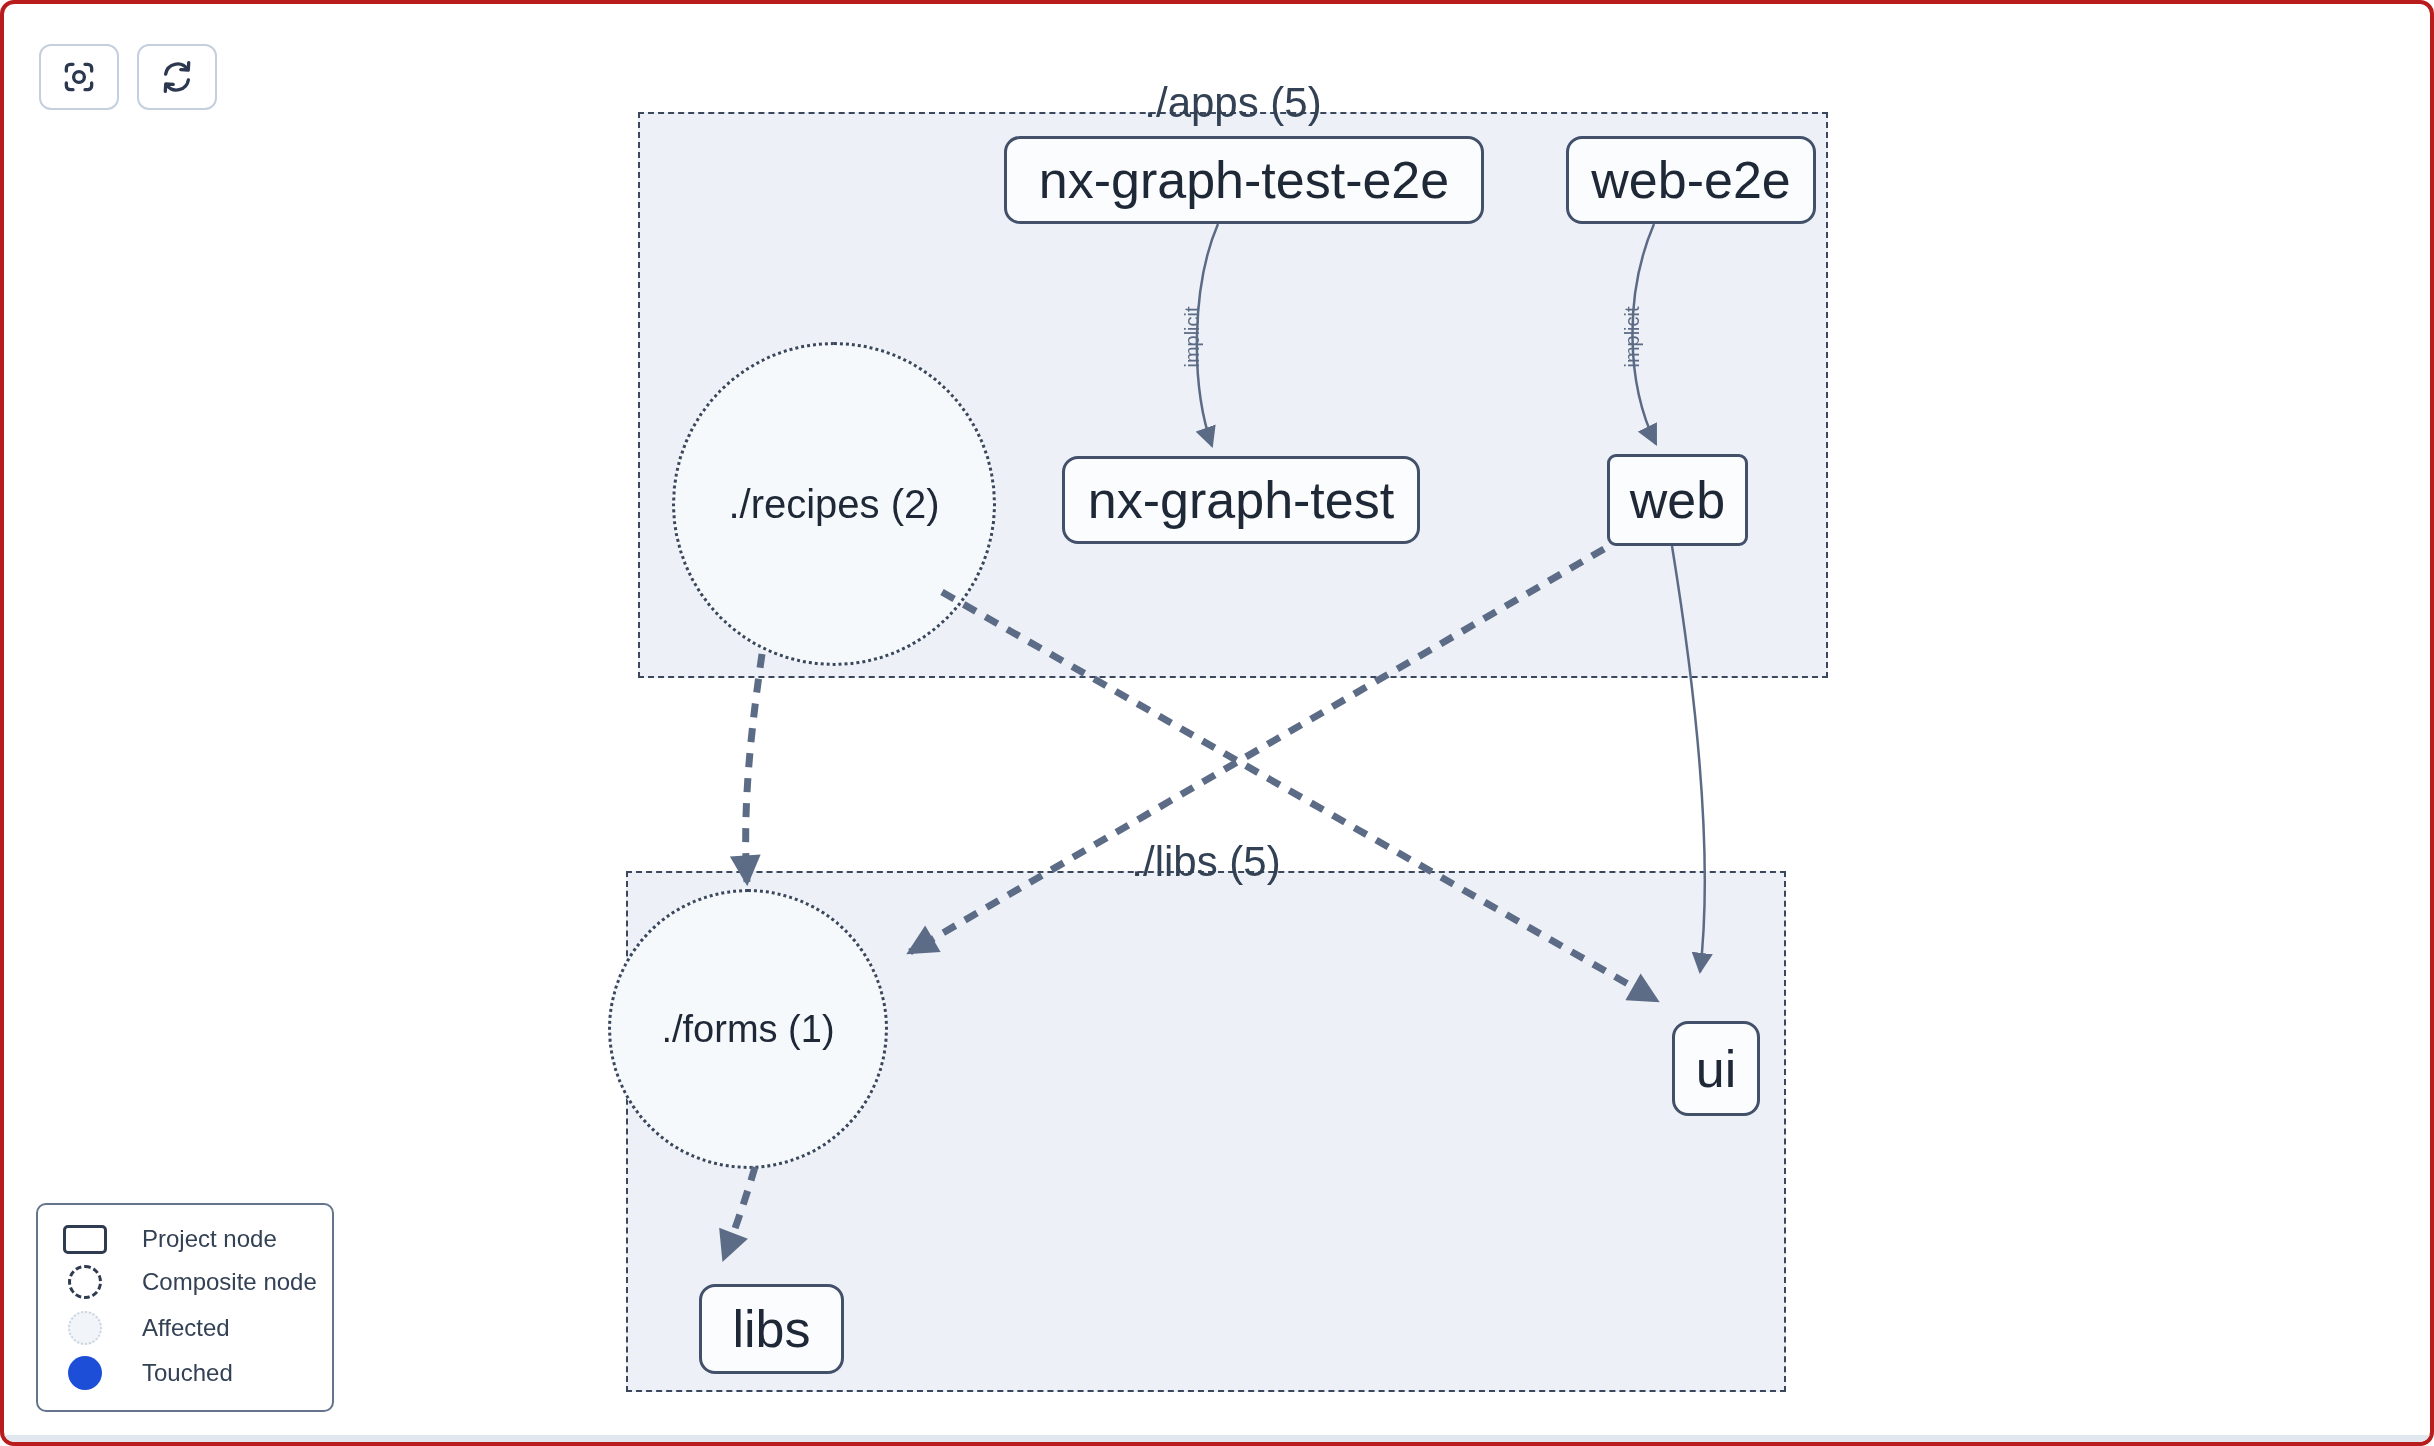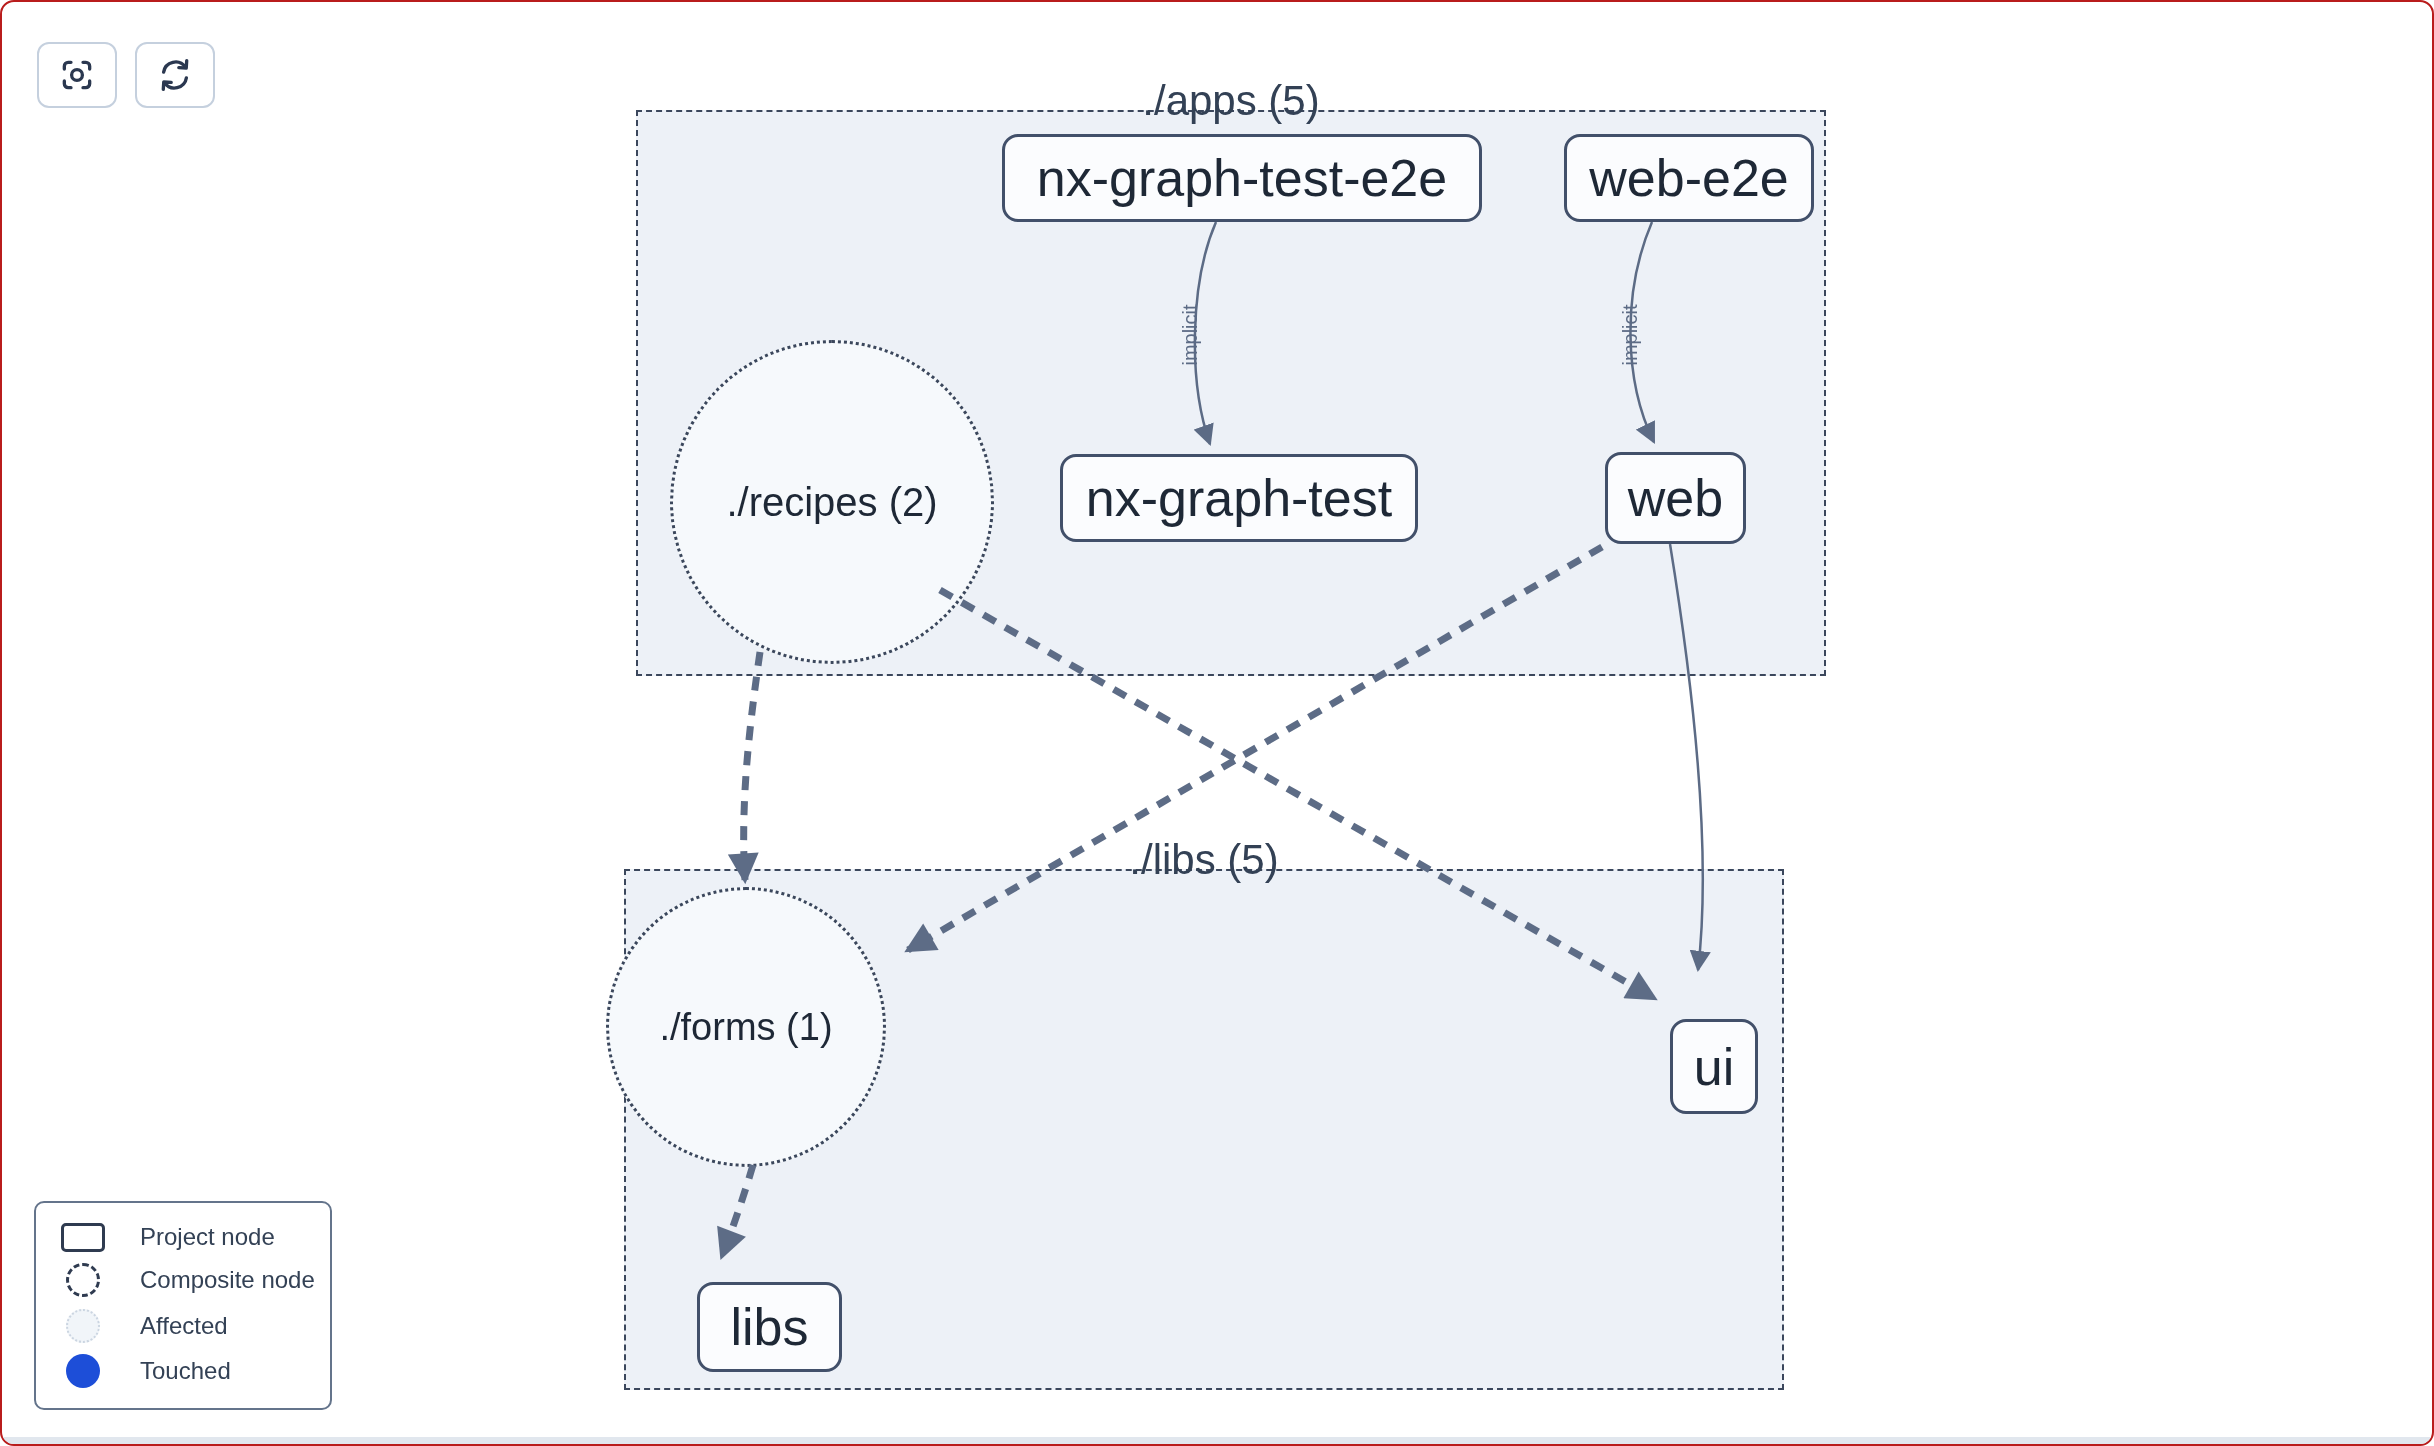--- a/index.html
+++ b/index.html
@@ -1,18 +1,18 @@
 <!DOCTYPE html>
 <html><head>
 <meta charset="utf-8">
 <style>
   html,body{margin:0;padding:0;background:#ffffff;}
   .canvas{
     position:relative; width:2434px; height:1446px; background:#ffffff;
-    border:2px solid #b91c1c; border-radius:14px; box-sizing:border-box; overflow:hidden;
+    border:4px solid #b91c1c; border-radius:14px; box-sizing:border-box; overflow:hidden;
     font-family:"Liberation Sans", sans-serif;
   }
   
   .group{position:absolute; background:#edf1f7; border:2px dashed #3b475c; box-sizing:border-box;}
   #group-apps{left:634px; top:108px; width:1190px; height:566px;}
   #group-libs{left:622px; top:867px; width:1160px; height:521px;}
   .group-label{
     position:absolute; left:50%; bottom:100%; transform:translateX(-50%);
     margin-bottom:-10px; font-size:42px; color:#334155; white-space:nowrap; line-height:1;
   }
@@ -26,21 +26,21 @@
   #comp-forms{left:604px; top:885px; width:280px; height:280px; font-size:38px;}
   
   .pnode{
     position:absolute; background:#fbfcfe; border:3px solid #42506a; border-radius:16px;
     box-sizing:border-box; display:flex; align-items:center; justify-content:center;
     font-size:52px; color:#1e2836; white-space:nowrap;
   }
   #n-nx-graph-test-e2e{left:1000px; top:132px; width:480px; height:88px;}
   #n-web-e2e{left:1562px; top:132px; width:250px; height:88px;}
   #n-nx-graph-test{left:1058px; top:452px; width:358px; height:88px;}
-  #n-web{left:1603px; top:450px; width:141px; height:92px;}
+  #n-web{left:1603px; top:450px; width:141px; height:92px;border-radius:9px;}
   #n-ui{left:1668px; top:977px; width:88px; height:95px;margin-top:40px;}
   #n-icon{left:695px; top:1280px; width:145px; height:90px;}
   
   #edges{position:absolute; left:0; top:0; width:2434px; height:1446px; pointer-events:none;}
   .edge-thin{fill:none; stroke:#5c6b85; stroke-width:2.5;}
   .edge-thick{fill:none; stroke:#5d6c86; stroke-width:7; stroke-dasharray:14 11;}
   .edge-label{font-family:"Liberation Sans", sans-serif; font-size:20px; fill:#5c6b85;}
   
   .tool-btn{
     position:absolute; top:40px; width:80px; height:66px; background:#ffffff;

